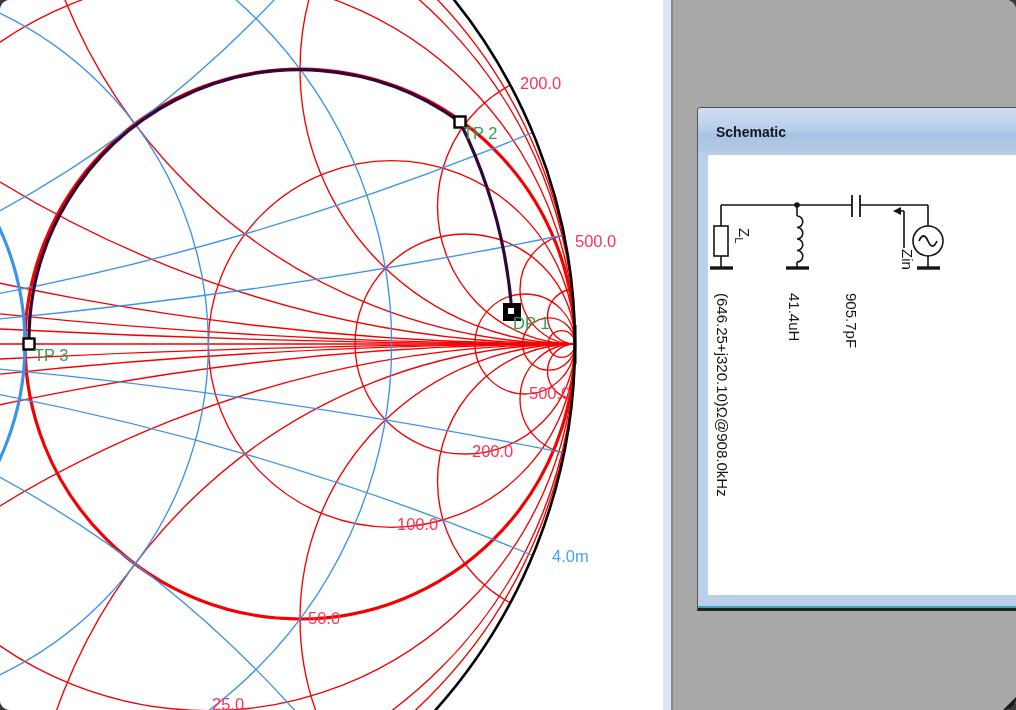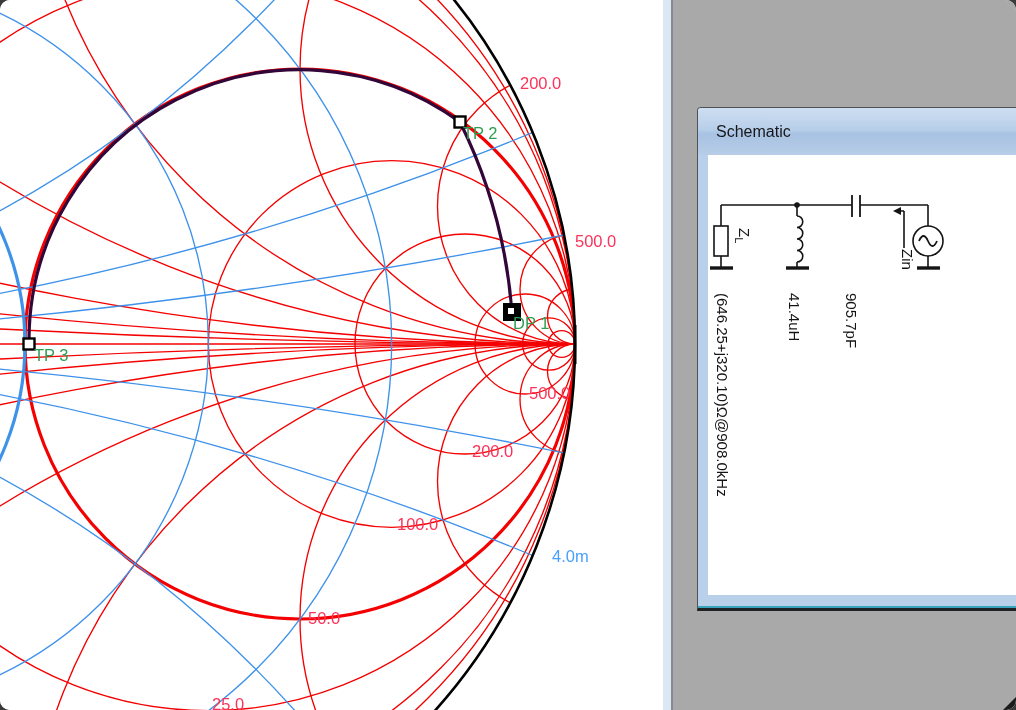--- a/index.html
+++ b/index.html
@@ -13,21 +13,21 @@
               background:#dce7f4; border-right:2px solid #858b95; }
   .workspace { position:absolute; left:673px; top:0; width:343px; height:710px; background:#a9a9a9; }
   .schematic-window { position:absolute; left:697px; top:107px; width:335px; height:504px;
                       background:#b9d0ea; border:1px solid #505356; border-bottom:3px solid #1f2123;
                       border-radius:4px 0 0 0; }
   .schematic-window::after { content:""; position:absolute; left:0; right:0; bottom:0; height:2px;
                       background:#3aa4be; }
   .titlebar { position:absolute; left:0; top:0; right:0; height:47px;
               background:linear-gradient(180deg,#cedef2 0%,#b8cfe9 45%,#a8c2e2 55%,#b7cde8 100%);
               border-radius:3px 0 0 0; padding:15px 0 0 18px; }
-  .titlebar span { font-size:16px; color:#17171b; }
+  .titlebar span { font-size:14px; color:#17171b;font-weight:bold; }
   .client { position:absolute; left:10px; top:47px; right:0; bottom:13px; background:#fff; overflow:hidden; }
   .client svg { position:absolute; left:0; top:0; }
   .rot { position:absolute; transform:rotate(90deg); transform-origin:0 0;
          white-space:nowrap; font-size:15px; line-height:17px; color:#141414; }
   .rot sub { font-size:11px; }
   .grip { position:absolute; right:0; bottom:0; width:0; height:0;
           border-right:13px solid #1c1c1c; border-top:13px solid transparent; }
 </style>
 </head>
 <body>

